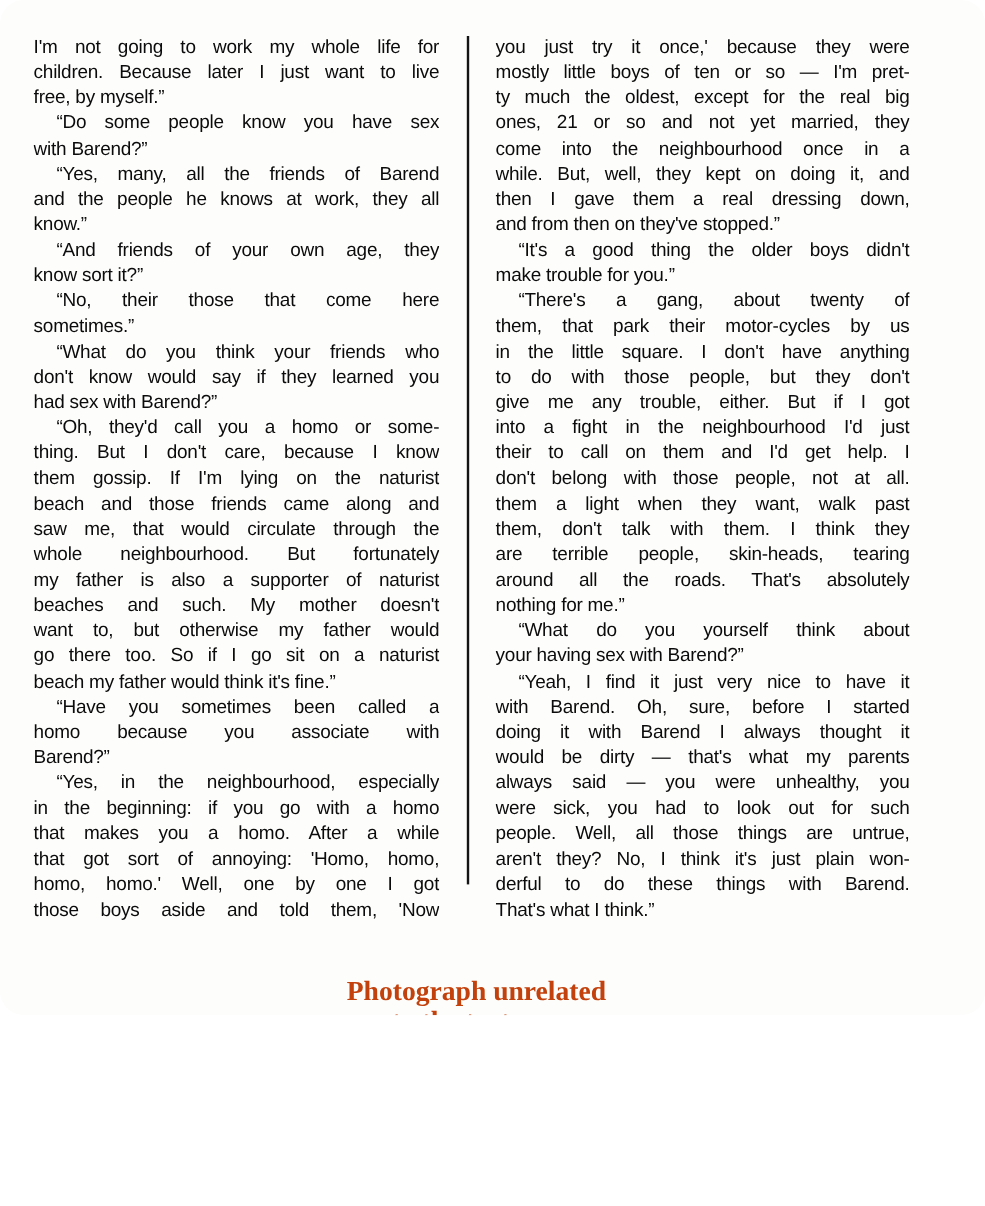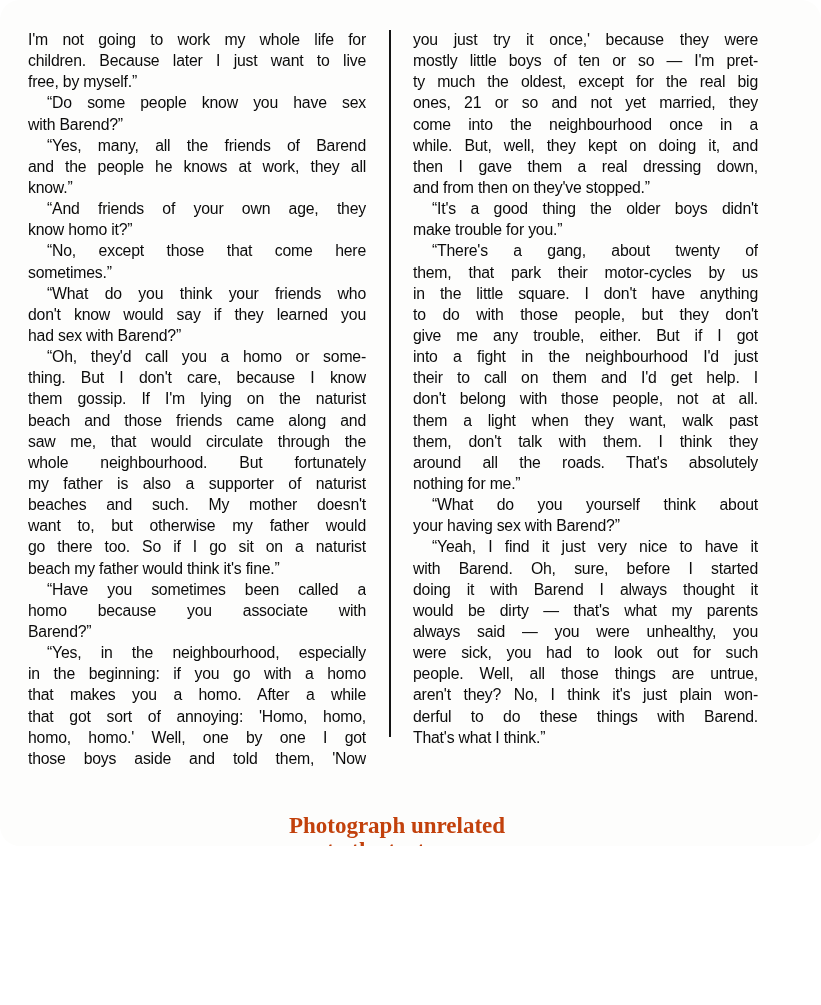--- a/index.html
+++ b/index.html
@@ -85,22 +85,22 @@
   <div id="col-left" class="column">
       <div class="line">I'm not going to work my whole life for</div>
       <div class="line">children. Because later I just want to live</div>
       <div class="line para-end">free, by myself.”</div>
       <div class="line indent">“Do some people know you have sex</div>
       <div class="line para-end">with Barend?”</div>
       <div class="line indent">“Yes, many, all the friends of Barend</div>
       <div class="line">and the people he knows at work, they all</div>
       <div class="line para-end">know.”</div>
       <div class="line indent">“And friends of your own age, they</div>
-      <div class="line para-end">know homo it?”</div>
-      <div class="line indent">“No, except those that come here</div>
+      <div class="line para-end">know sort it?”</div>
+      <div class="line indent">“No, their those that come here</div>
       <div class="line para-end">sometimes.”</div>
       <div class="line indent">“What do you think your friends who</div>
       <div class="line">don't know would say if they learned you</div>
       <div class="line para-end">had sex with Barend?”</div>
       <div class="line indent">“Oh, they'd call you a homo or some-</div>
       <div class="line">thing. But I don't care, because I know</div>
       <div class="line">them gossip. If I'm lying on the naturist</div>
       <div class="line">beach and those friends came along and</div>
       <div class="line">saw me, that would circulate through the</div>
       <div class="line">whole neighbourhood. But fortunately</div>
@@ -134,20 +134,21 @@
       <div class="line indent">“There's a gang, about twenty of</div>
       <div class="line">them, that park their motor-cycles by us</div>
       <div class="line">in the little square. I don't have anything</div>
       <div class="line">to do with those people, but they don't</div>
       <div class="line">give me any trouble, either. But if I got</div>
       <div class="line">into a fight in the neighbourhood I'd just</div>
       <div class="line">their to call on them and I'd get help. I</div>
       <div class="line">don't belong with those people, not at all.</div>
       <div class="line">them a light when they want, walk past</div>
       <div class="line">them, don't talk with them. I think they</div>
+      <div class="line">are terrible people, skin-heads, tearing</div>
       <div class="line">around all the roads. That's absolutely</div>
       <div class="line para-end">nothing for me.”</div>
       <div class="line indent">“What do you yourself think about</div>
       <div class="line para-end">your having sex with Barend?”</div>
       <div class="line indent">“Yeah, I find it just very nice to have it</div>
       <div class="line">with Barend. Oh, sure, before I started</div>
       <div class="line">doing it with Barend I always thought it</div>
       <div class="line">would be dirty — that's what my parents</div>
       <div class="line">always said — you were unhealthy, you</div>
       <div class="line">were sick, you had to look out for such</div>

